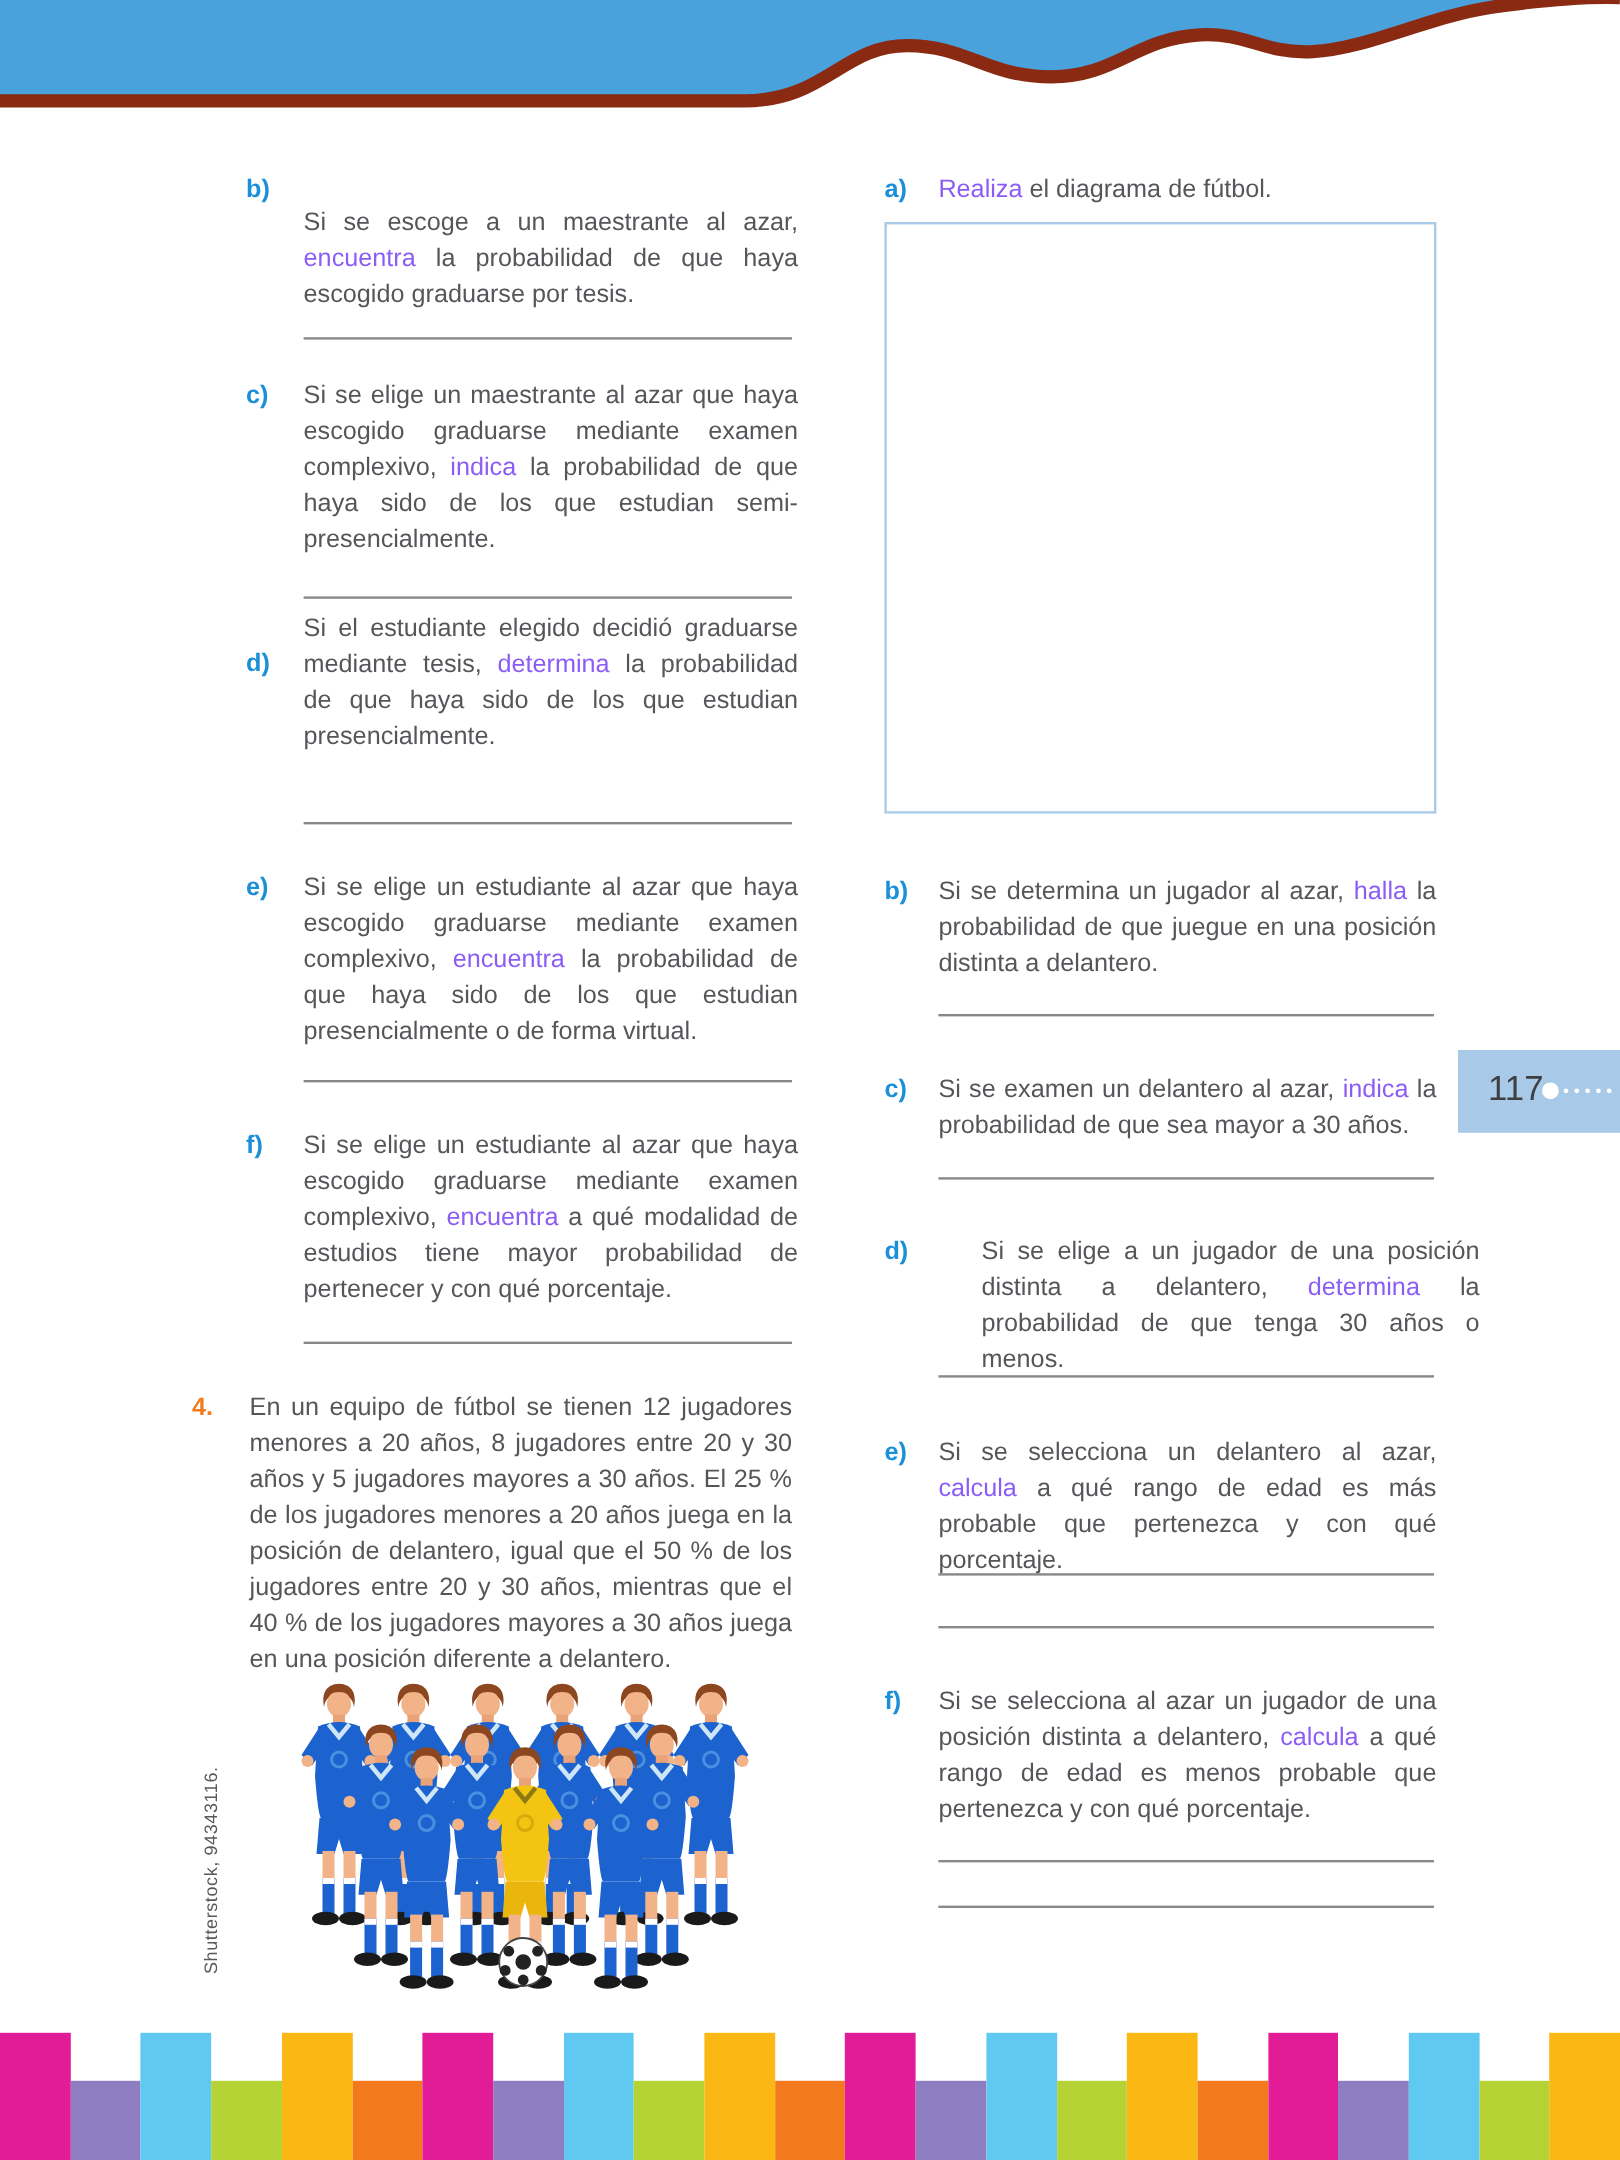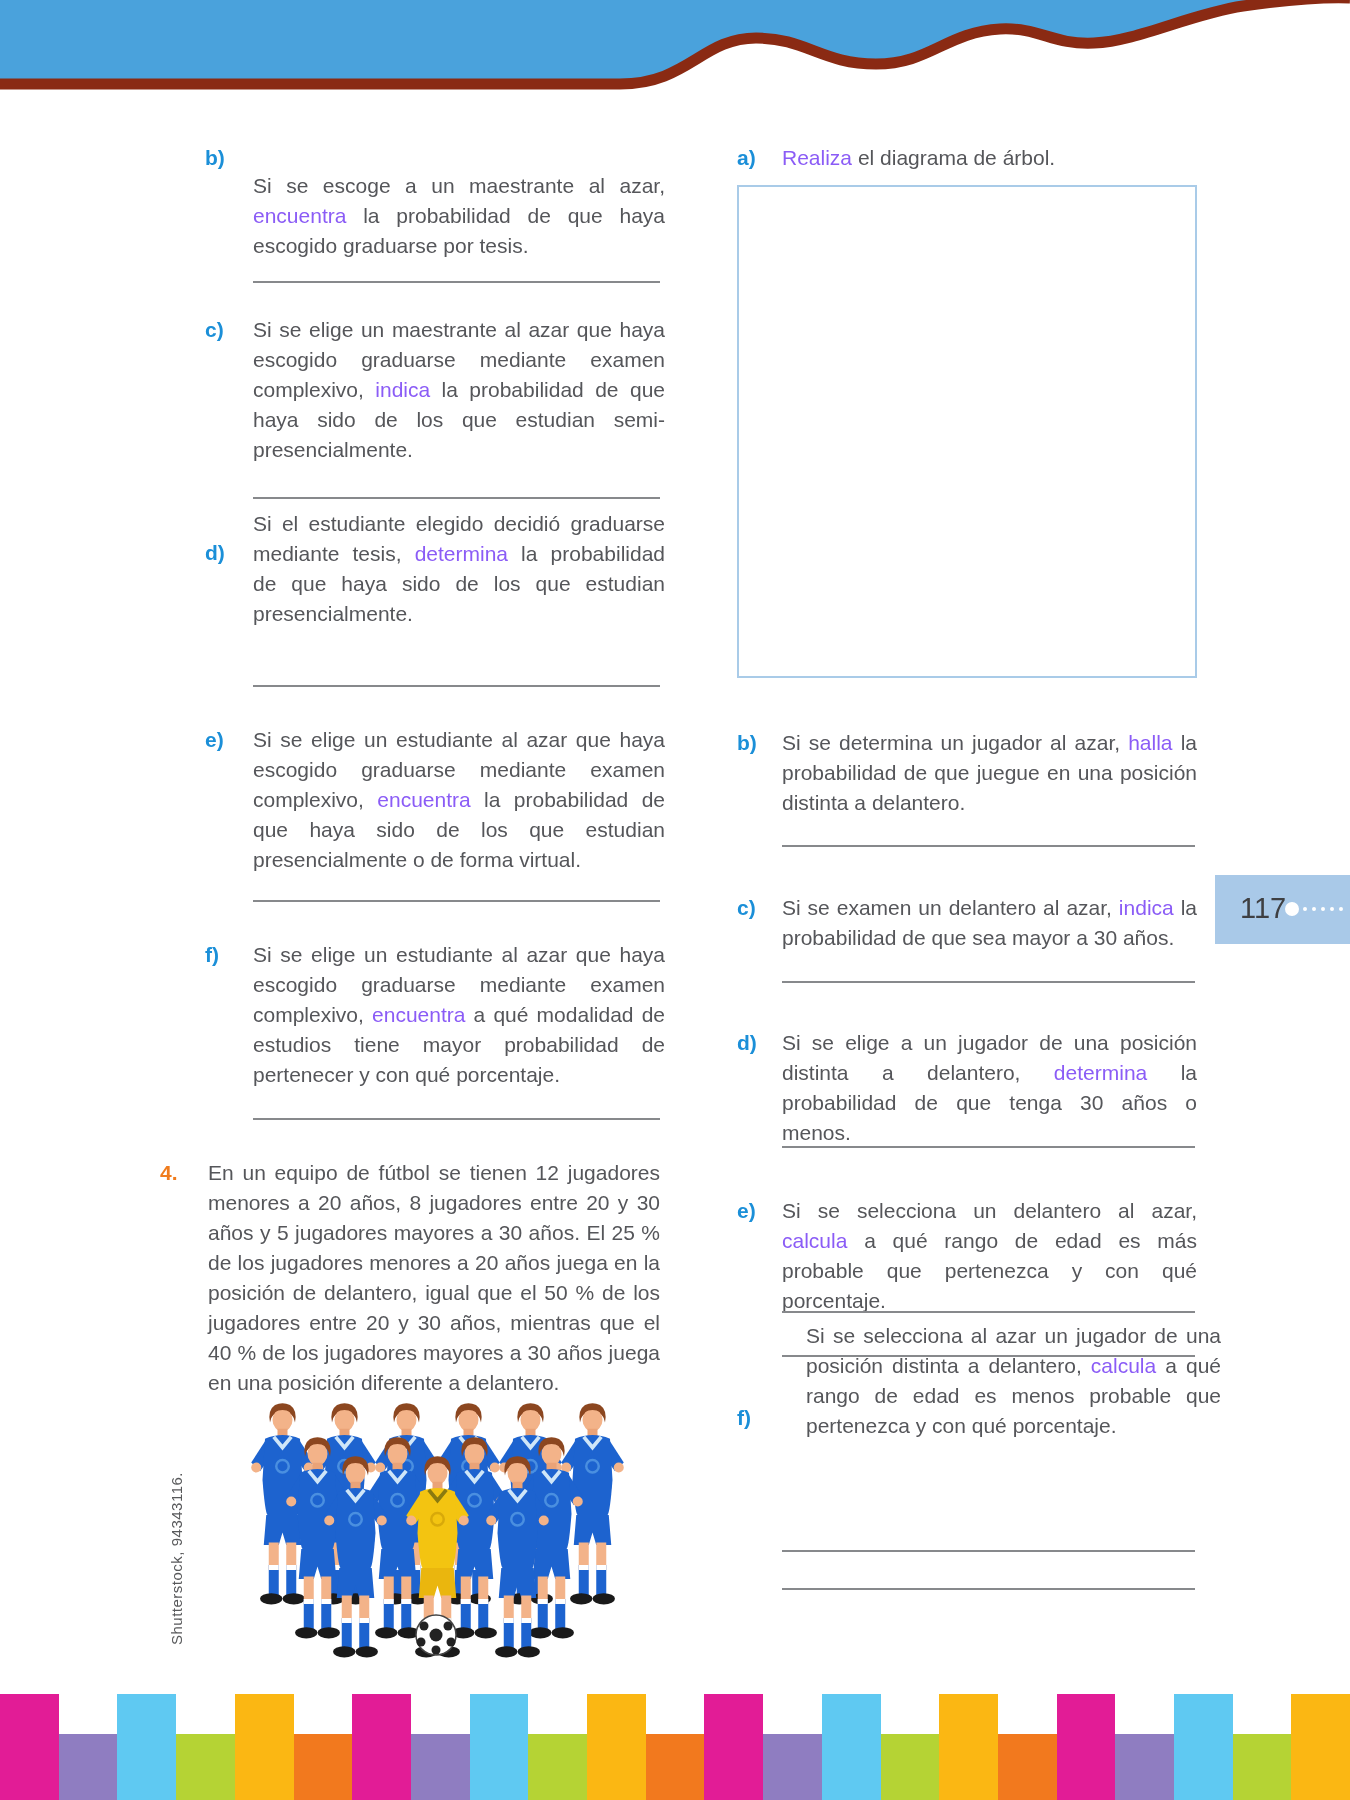--- a/index.html
+++ b/index.html
@@ -48,37 +48,37 @@
       <div class="item-text" style="left: 253px; top: 725px; width: 412px;"><span>Si se elige un estudiante al azar que haya escogido graduarse mediante examen complexivo, </span><span class="bold">encuentra</span><span> la probabilidad de que haya sido de los que estudian presencialmente o de forma virtual.</span></div>
       <div class="ans-line" style="left: 253px; top: 900px; width: 407px;"></div>
       <div class="item-label" style="left: 205px; top: 940px; width: 44px;">f)</div>
       <div class="item-text" style="left: 253px; top: 940px; width: 412px;"><span>Si se elige un estudiante al azar que haya escogido graduarse mediante examen complexivo, </span><span class="bold">encuentra</span><span> a qué modalidad de estudios tiene mayor probabilidad de pertenecer y con qué porcentaje.</span></div>
       <div class="ans-line" style="left: 253px; top: 1118px; width: 407px;"></div>
       <div class="item-label orange" style="left: 160px; top: 1158px; width: 44px;">4.</div>
       <div class="item-text" style="left: 208px; top: 1158px; width: 452px;"><span>En un equipo de fútbol se tienen 12 jugadores menores a 20 años, 8 jugadores entre 20 y 30 años y 5 jugadores mayores a 30 años. El 25 % de los jugadores menores a 20 años juega en la posición de delantero, igual que el 50 % de los jugadores entre 20 y 30 años, mientras que el 40 % de los jugadores mayores a 30 años juega en una posición diferente a delantero.</span></div>
     </div>
   <div id="right-col">
       <div class="item-label" style="left: 737px; top: 143px; width: 42px;">a)</div>
-      <div class="item-text" style="left: 782px; top: 143px; width: 415px;"><span class="bold">Realiza</span><span> el diagrama de árbol.</span></div>
+      <div class="item-text" style="left: 782px; top: 143px; width: 415px;"><span class="bold">Realiza</span><span> el diagrama de fútbol.</span></div>
       <div class="tree-box" style="left: 737px; top: 185px; width: 460px; height: 493px;"></div>
       <div class="item-label" style="left: 737px; top: 728px; width: 42px;">b)</div>
       <div class="item-text" style="left: 782px; top: 728px; width: 415px;"><span>Si se determina un jugador al azar, </span><span class="bold">halla</span><span> la probabilidad de que juegue en una posición distinta a delantero.</span></div>
       <div class="ans-line" style="left: 782px; top: 845px; width: 413px;"></div>
       <div class="item-label" style="left: 737px; top: 893px; width: 42px;">c)</div>
       <div class="item-text" style="left: 782px; top: 893px; width: 415px;"><span>Si se examen un delantero al azar, </span><span class="bold">indica</span><span> la probabilidad de que sea mayor a 30 años.</span></div>
       <div class="ans-line" style="left: 782px; top: 981px; width: 413px;"></div>
       <div class="item-label" style="left: 737px; top: 1028px; width: 42px;">d)</div>
-      <div class="item-text" style="left: 782px; top: 1028px; width: 415px;"><span>Si se elige a un jugador de una posición distinta a delantero, </span><span class="bold">determina</span><span> la probabilidad de que tenga 30 años o menos.</span></div>
+      <div class="item-text" style="left: 818px; top: 1028px; width: 415px;"><span>Si se elige a un jugador de una posición distinta a delantero, </span><span class="bold">determina</span><span> la probabilidad de que tenga 30 años o menos.</span></div>
       <div class="ans-line" style="left: 782px; top: 1146px; width: 413px;"></div>
       <div class="item-label" style="left: 737px; top: 1196px; width: 42px;">e)</div>
       <div class="item-text" style="left: 782px; top: 1196px; width: 415px;"><span>Si se selecciona un delantero al azar, </span><span class="bold">calcula</span><span> a qué rango de edad es más probable que pertenezca y con qué porcentaje.</span></div>
       <div class="ans-line" style="left: 782px; top: 1311px; width: 413px;"></div>
       <div class="ans-line" style="left: 782px; top: 1355px; width: 413px;"></div>
       <div class="item-label" style="left: 737px; top: 1403px; width: 42px;">f)</div>
-      <div class="item-text" style="left: 782px; top: 1321px; width: 415px; margin-left: 24px;"><span>Si se selecciona al azar un jugador de una posición distinta a delantero, </span><span class="bold">calcula</span><span> a qué rango de edad es menos probable que pertenezca y con qué porcentaje.</span></div>
+      <div class="item-text" style="left: 782px; top: 1403px; width: 415px;"><span>Si se selecciona al azar un jugador de una posición distinta a delantero, </span><span class="bold">calcula</span><span> a qué rango de edad es menos probable que pertenezca y con qué porcentaje.</span></div>
       <div class="ans-line" style="left: 782px; top: 1550px; width: 413px;"></div>
       <div class="ans-line" style="left: 782px; top: 1588px; width: 413px;"></div>
     </div>
 
   <div class="badge">
     <span class="num">117</span>
     <svg width="135" height="69">
       <circle cx="77" cy="34" r="7" fill="#ffffff"></circle>
       <line x1="90" y1="34" x2="135" y2="34" stroke="#ffffff" stroke-width="4" stroke-linecap="round" stroke-dasharray="0 9"></line>
     </svg>

